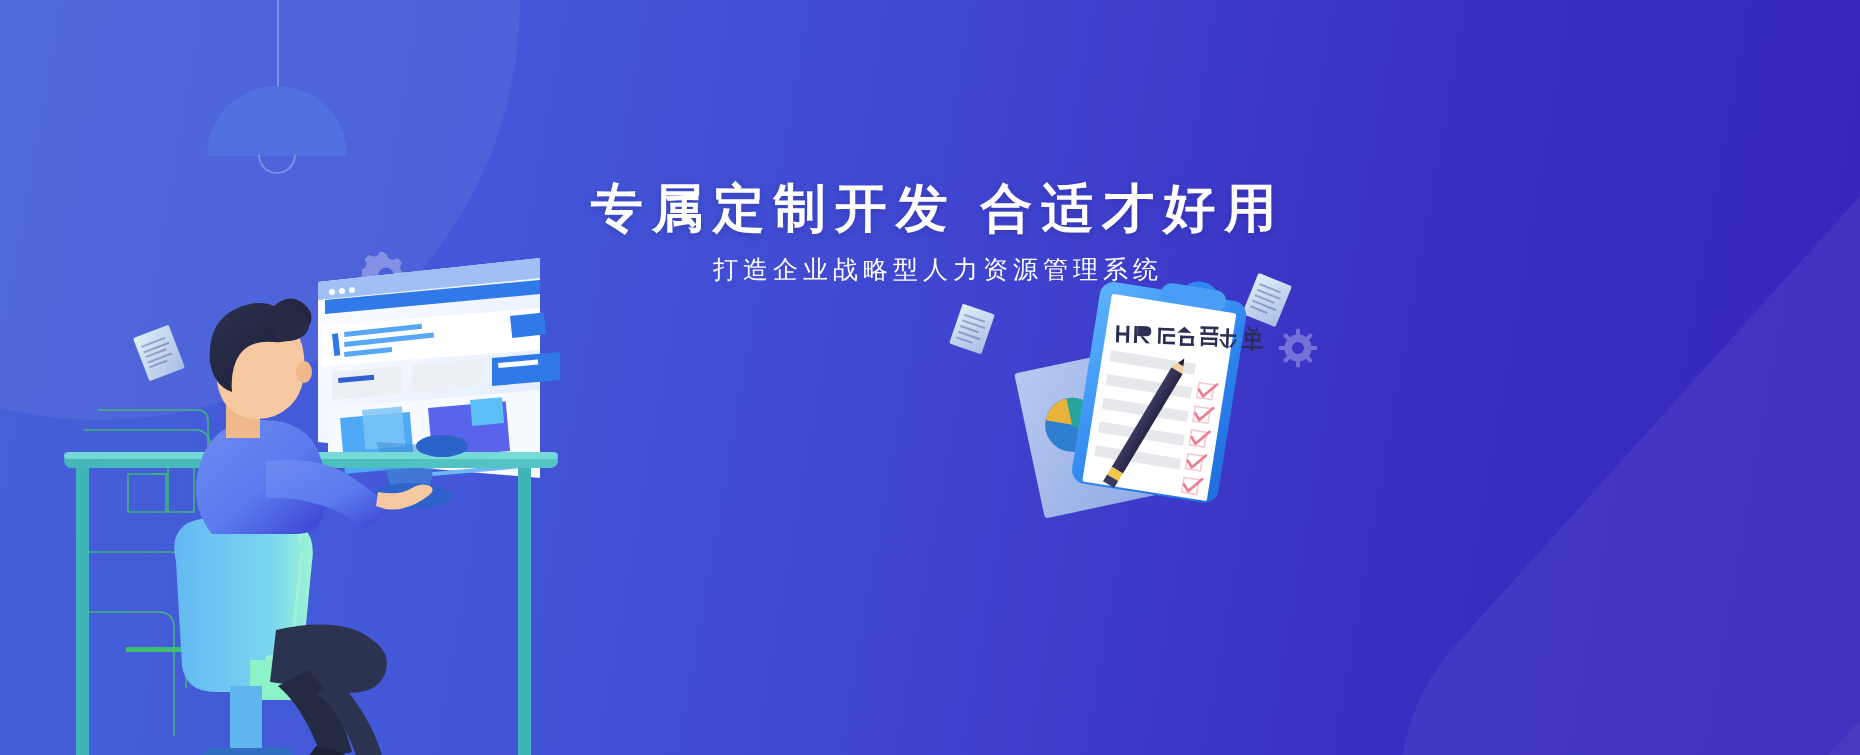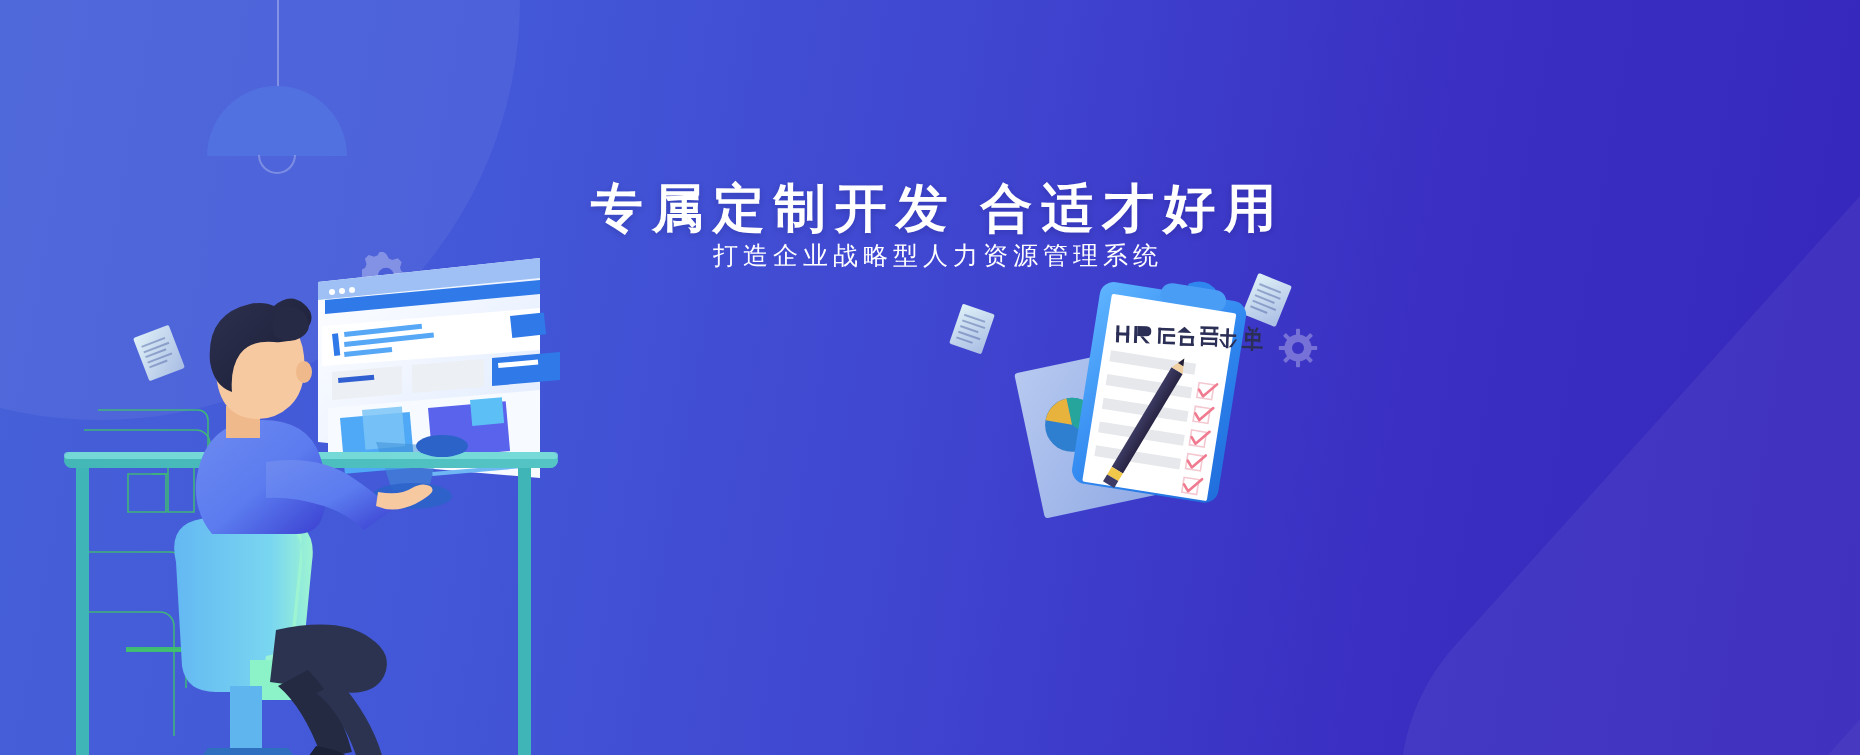--- a/index.html
+++ b/index.html
@@ -87,20 +87,21 @@
   .headline {
     font-size:52px;
     font-weight:bold;
     color:#ffffff;
     letter-spacing:9px;
     line-height:1.18;
     text-shadow:0 2px 6px rgba(20,20,80,0.22);
     white-space:nowrap;
   }
   .subheadline {
+    margin-top:14px;
     font-size:25px;
     color:#ffffff;
     letter-spacing:5px;
     font-weight:normal;
     white-space:nowrap;
   }
 
   
   #scene-left {
     position:absolute; left:40px; top:230px;

